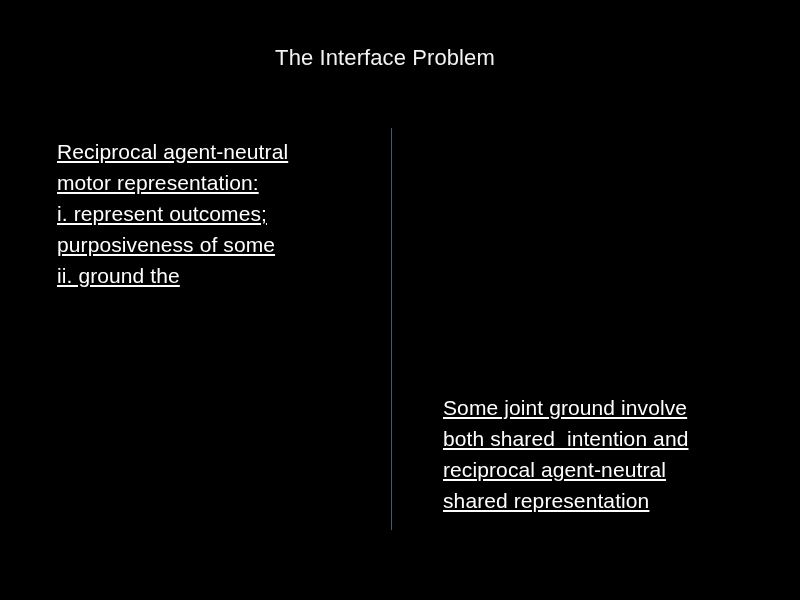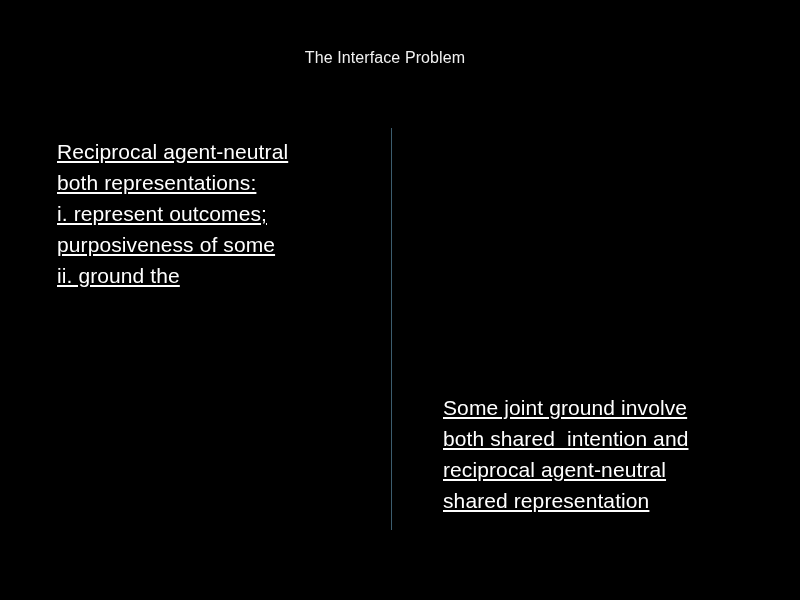--- a/index.html
+++ b/index.html
@@ -20,21 +20,21 @@
     height: 600px;
     background: #000000;
   }
   .slide-title {
     position: absolute;
     left: 0;
     top: 44px;
     width: 770px;
     text-align: center;
     color: #f2f2f2;
-    font-size: 16px;
+    font-size: 22px;
     line-height: 28px;
     letter-spacing: 0.1px;
     white-space: nowrap;
   }
   .divider {
     position: absolute;
     left: 391px;
     top: 128px;
     width: 1px;
     height: 402px;
@@ -73,21 +73,21 @@
 
 <div class="slide">
 
   <div class="slide-title">The Interface Problem</div>
 
   <div class="divider"></div>
 
   <div class="text-block left-block">
     <p class="para">
       <span class="nowrap-line">Reciprocal agent-neutral</span>
-      <span class="nowrap-line">both representations:</span>
+      <span class="nowrap-line">motor representation:</span>
     </p>
     <p class="para">
       <span class="nowrap-line">i. represent outcomes;</span>
     </p>
     <p class="para">
       <span class="nowrap-line">purposiveness of some</span>
       <span class="nowrap-line">ii. ground the</span>
     </p>
   </div>
 

